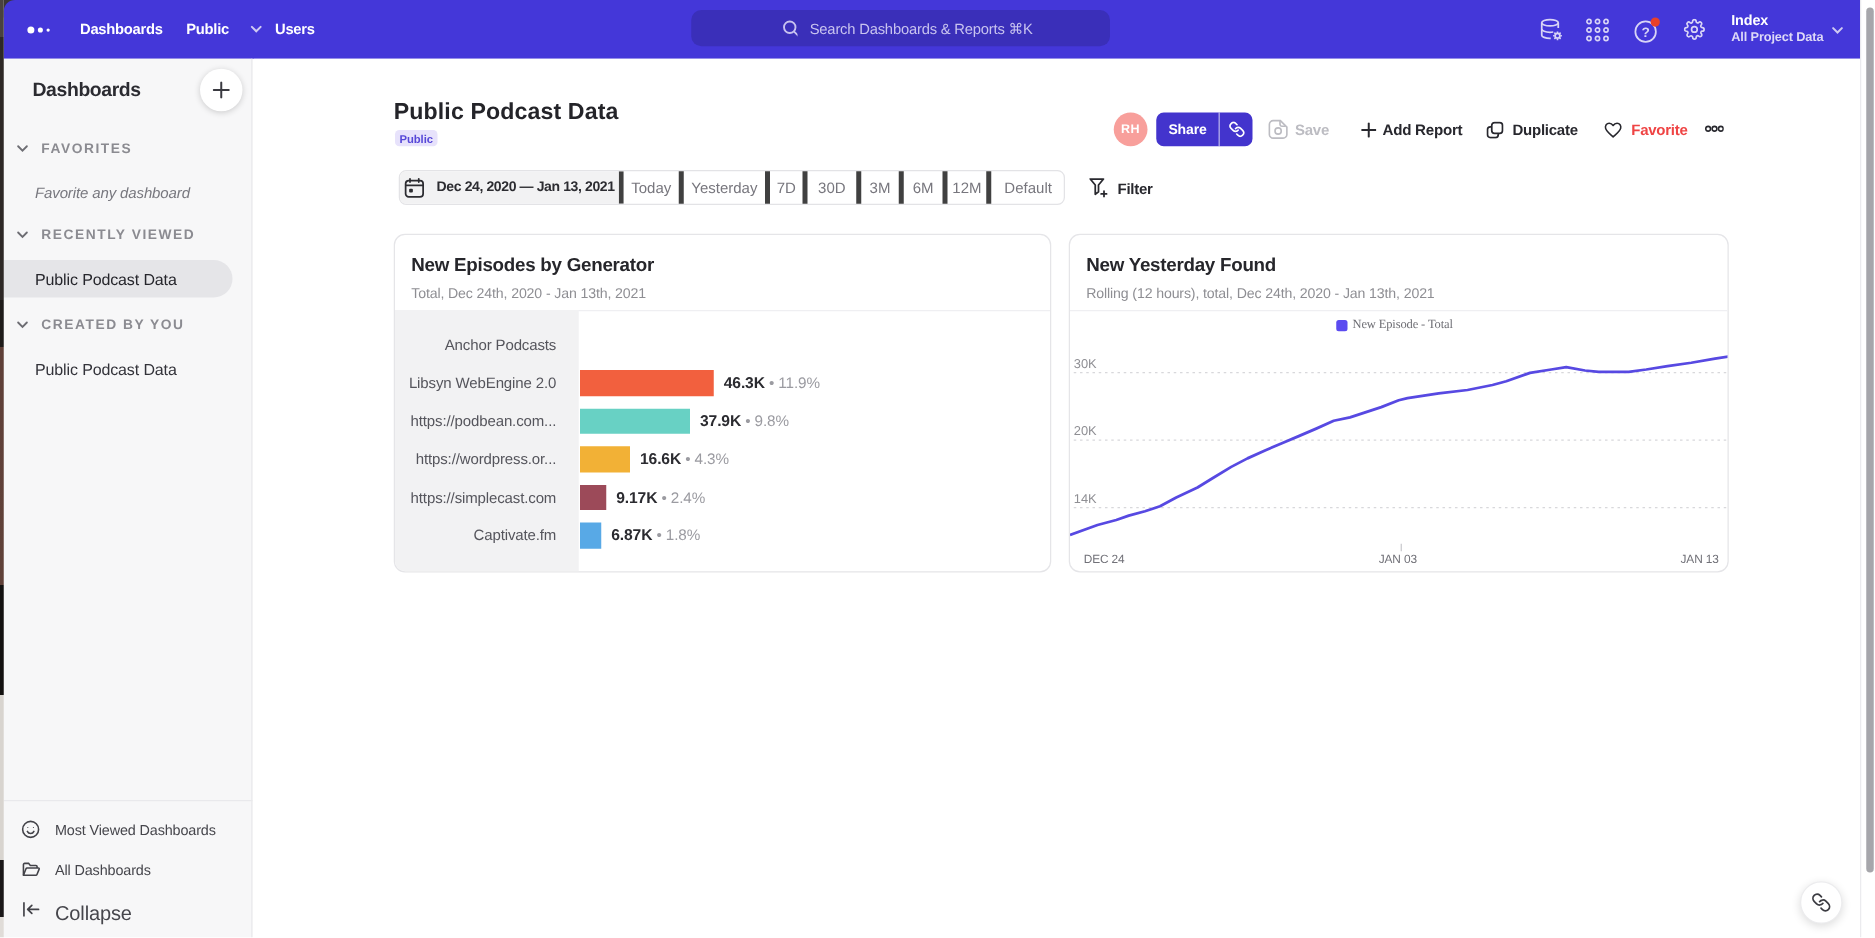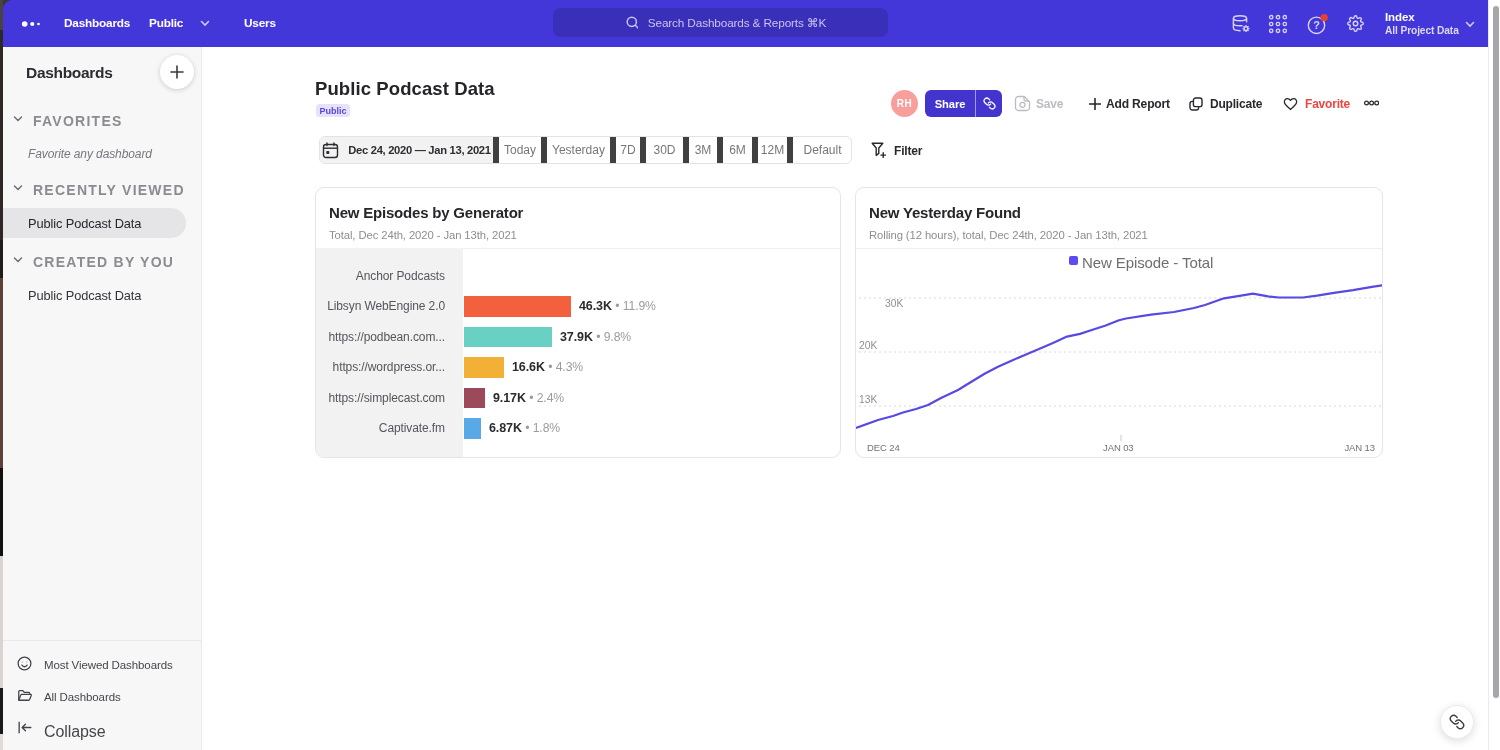--- a/index.html
+++ b/index.html
@@ -21,39 +21,39 @@
   .navlink { position:absolute; top:0; height:47px; line-height:47px; color:#fff;
     font-size:11.8px; font-weight:600; letter-spacing:-.2px; }
   #search { position:absolute; left:550px; top:8px; width:335px; height:29px;
     background:#3a2fb9; border-radius:8px; color:#c8c3ef;
     letter-spacing:-.15px; display:flex; align-items:center; justify-content:center; font-size:11.8px; padding-left:4px; }
   .nico { position:absolute; top:14px; }
 
   
   #side { left:3px; top:47px; width:199px; height:703px; background:#f7f7f8;
     border-right:1px solid #e9e9ec; }
-  .sect { position:absolute; left:30px; font-size:14px; font-weight:700;
+  .sect { position:absolute; left:30px; font-size:11px; font-weight:700;
     letter-spacing:1.25px; color:#8b8b91; }
   .chev { position:absolute; left:10px; width:10px; height:10px; }
   .sitem { position:absolute; left:25px; font-size:12.8px; color:#33333a; letter-spacing:-.1px; }
 
   
   #main { left:203px; top:47px; width:1285px; height:703px; background:#fff; }
 
   h1 { position:absolute; left:112px; top:31px; font-size:18.5px; font-weight:700; letter-spacing:-.4px;
     color:#242429; letter-spacing:.1px; }
   #badge { position:absolute; left:113px; background:#e7e2fb; color:#5748d8;
     font-size:9px; font-weight:600; padding:1.5px 3.5px; letter-spacing:-.1px; border-radius:3.5px; top:57px; letter-spacing:0;}
 
   
   #datebar { position:absolute; left:116px; top:89px; height:28px; width:533px;
     border:1px solid #e3e3e6; border-radius:6px; display:flex; align-items:stretch;
     background:#fff; color:#77767d; font-size:12px; }
   #datebar .seg { display:flex; align-items:center; justify-content:center;
-    border-right:6px solid #404040; white-space:nowrap; flex:none; }
+    border-right:4px solid #404040; white-space:nowrap; flex:none; }
   #datebar .seg:last-child { border-right:none; }
   #datebar .sel { background:#f2f2f3; color:#2c2c31; font-weight:700; font-size:11.2px;
     border-radius:5px 0 0 5px; letter-spacing:-.3px; }
 
   
   .card { position:absolute; top:140px; height:271px; background:#fff;
     border:1px solid #e5e5e8; border-radius:9px; overflow:hidden; }
   .ctitle { position:absolute; left:13px; top:15.5px; font-size:15px; font-weight:700;
     color:#26262b; letter-spacing:-.2px; }
   .csub { position:absolute; left:13px; top:40.5px; font-size:11.3px; color:#8e8e93; letter-spacing:-.1px; }
@@ -78,21 +78,21 @@
     <svg class="nico" style="left:16px; top:18px;" width="26" height="12" viewBox="0 0 26 12">
       <circle cx="5.7" cy="6" r="2.8" fill="#fff"></circle>
       <circle cx="13.3" cy="6" r="2.05" fill="#fff"></circle>
       <circle cx="19.5" cy="6" r="1.3" fill="#fff"></circle>
     </svg>
     <div class="navlink" style="left:61px;">Dashboards</div>
     <div class="navlink" style="left:146px;">Public</div>
     <svg class="nico" style="left:197px; top:20px;" width="10" height="7" viewBox="0 0 10 7">
       <path d="M1.5 1.5 L5 5 L8.5 1.5" stroke="#cfcaf2" stroke-width="1.6" fill="none" stroke-linecap="round"></path>
     </svg>
-    <div class="navlink" style="left:241px;">Users</div>
+    <div class="navlink" style="left:217px;">Users</div>
     <div id="search">
       <svg width="16" height="16" viewBox="0 0 16 16" style="margin-right:7px;">
         <circle cx="6.8" cy="6.8" r="4.6" stroke="#c7c2ef" stroke-width="1.5" fill="none" transform="translate(3 0)"></circle>
         <path d="M10.3 10.3 L14 14" stroke="#c7c2ef" stroke-width="1.5" stroke-linecap="round" transform="translate(3 0)"></path>
       </svg>
       <span style="position:relative; left:3px;">Search Dashboards &amp; Reports ⌘K</span>
     </div>
 
     <svg class="nico" style="left:1227px; top:13px;" width="22" height="22" viewBox="0 0 22 22" fill="none" stroke="#d8d4f6" stroke-width="1.4">
       <ellipse cx="10" cy="5.2" rx="6.6" ry="2.5"></ellipse>
@@ -274,25 +274,25 @@
       <div class="bval" style="left:177px; top:203px;">9.17K <span>• 2.4%</span></div>
       <div class="bval" style="left:173px; top:233px;">6.87K <span>• 1.8%</span></div>
     </div>
 
     <div class="card" id="card2" style="left:652px; width:528px;">
       <div class="ctitle">New Yesterday Found</div>
       <div class="csub">Rolling (12 hours), total, Dec 24th, 2020 - Jan 13th, 2021</div>
 
       <div style="position:absolute; left:0; top:60px; width:100%; height:1px; background:#efeff2;"></div>
       <div style="position:absolute; left:213px; top:68px; width:9px; height:9px; background:#5b4bf0; border-radius:2px;"></div>
-      <div style="position:absolute; left:226px; top:66px; font-size:15px; color:#6e6e74; letter-spacing:-.1px;">New Episode - Total</div>
-
-      <div class="axlab" style="left:3px; top:110px;margin-left:26px;">30K</div>
+      <div style="position:absolute; left:226px; top:66px; font-size:10px; color:#6e6e74; letter-spacing:-.1px;font-family:Liberation Serif, serif;">New Episode - Total</div>
+
+      <div class="axlab" style="left:3px; top:98px;">30K</div>
       <div class="axlab" style="left:3px; top:152px;">20K</div>
-      <div class="axlab" style="left:3px; top:206px;">13K</div>
+      <div class="axlab" style="left:3px; top:206px;">14K</div>
 
       <svg style="position:absolute; left:0; top:0;" width="528" height="271" viewBox="0 0 528 271" fill="none">
         <line x1="3" y1="110" x2="526" y2="110" stroke="#d8d8db" stroke-width="1" stroke-dasharray="2 3"></line>
         <line x1="3" y1="164" x2="526" y2="164" stroke="#d8d8db" stroke-width="1" stroke-dasharray="2 3"></line>
         <line x1="3" y1="218" x2="526" y2="218" stroke="#d8d8db" stroke-width="1" stroke-dasharray="2 3"></line>
         <line x1="265" y1="247" x2="265" y2="253" stroke="#c9c9cd" stroke-width="1"></line>
         <polyline points="0,240 22,232 37,228 47,224.5 60,221 72,217 85,210 102,202 115,194 129,185.5 142,178.7 156,172.4 170,166.4 183,160.9 197,154.9 211,148.6 224,145.9 235,142.3 249,137.7 263,132.2 270,130.5 295,126.7 318,124 338,120 349,117 368,110.3 385,107.6 397,105.7 412,108.4 423,109.5 447,109.5 461,107.6 478,104.9 497,102.2 516,98.9 528,97" stroke="#5749e2" stroke-width="2.2" stroke-linejoin="round"></polyline>
       </svg>
 
       <div class="xlab" style="left:11px; top:254px;">DEC 24</div>

